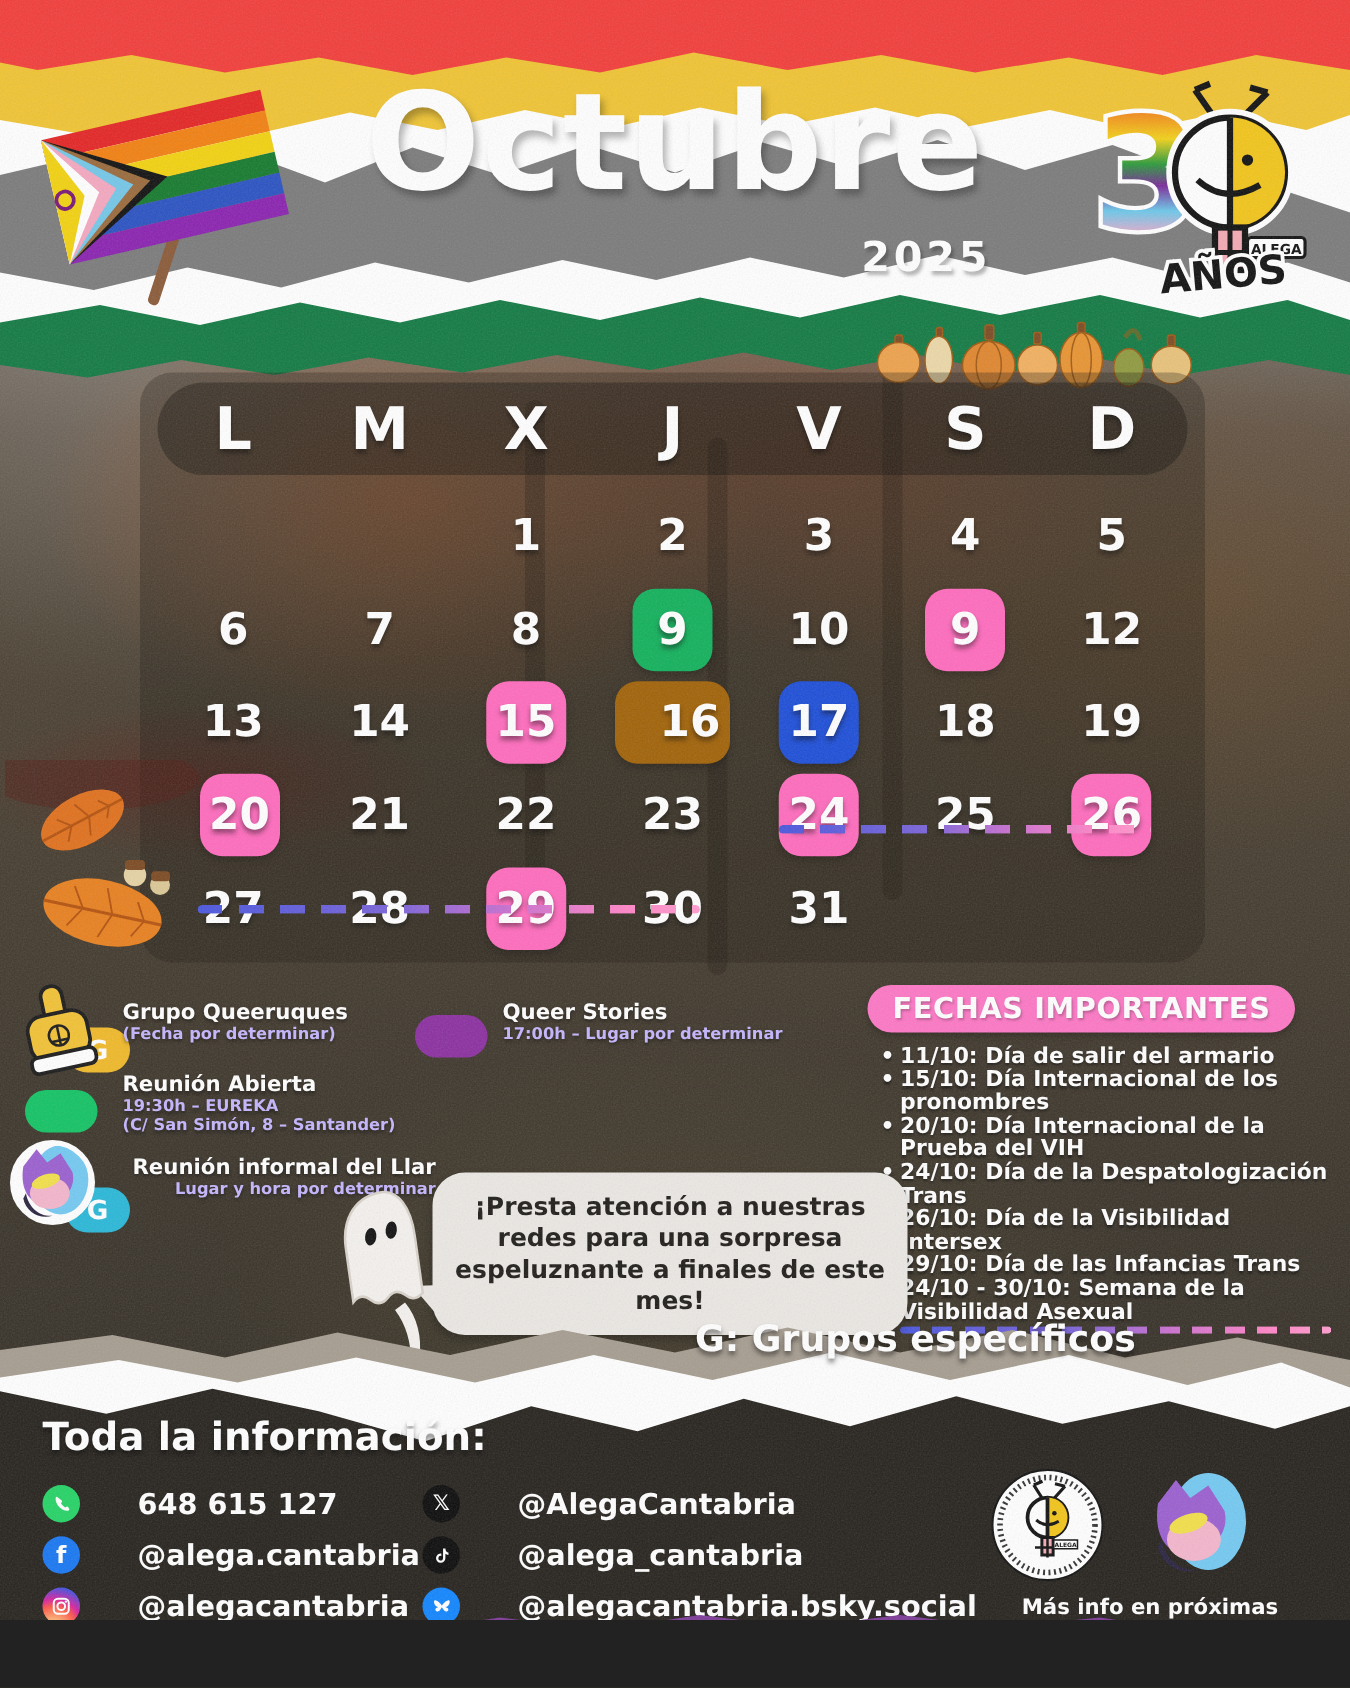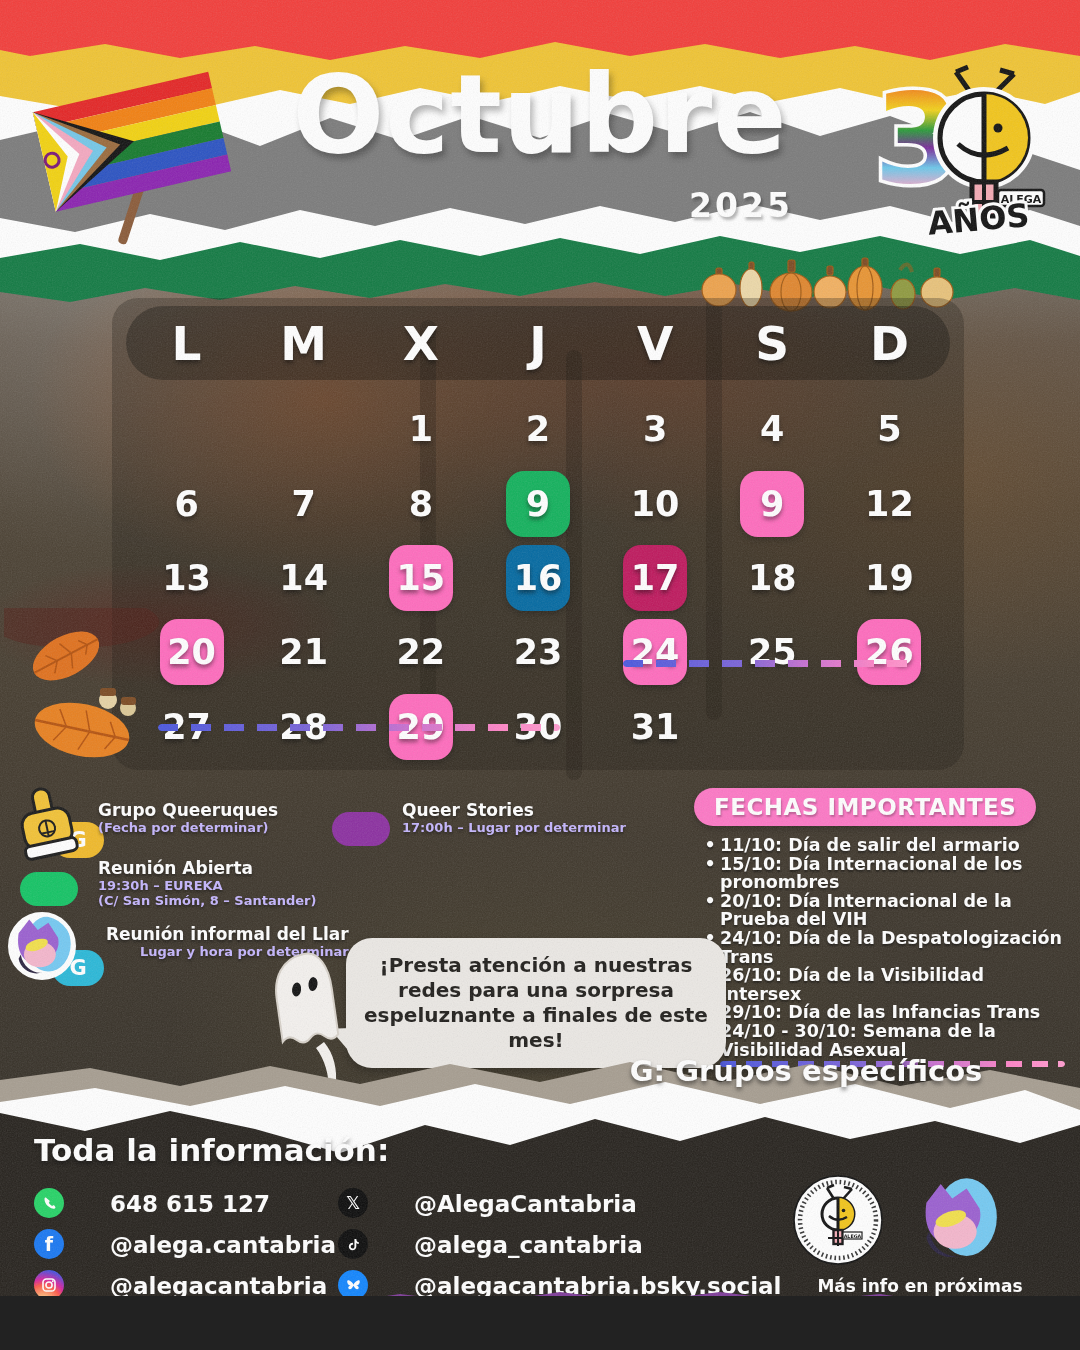--- a/index.html
+++ b/index.html
@@ -79,21 +79,21 @@
 
   
   .bubble{position:absolute;left:346px;top:938px;width:344px;z-index:27;background:#ebe8e4;
     border-radius:26px;padding:15px 18px;box-shadow:0 4px 8px rgba(0,0,0,.3);}
   .bubble-text{font-size:20px;font-weight:800;color:#1f1d1a;text-align:center;line-height:1.25;}
   .bubble::after{content:"";position:absolute;left:-18px;bottom:16px;width:0;height:0;
     border-right:28px solid #ebe8e4;border-top:8px solid transparent;border-bottom:20px solid transparent;
     transform:rotate(14deg);}
   .ghost{position:absolute;left:258px;top:946px;z-index:28;}
 
-  .gnote{position:absolute;right:24px;top:1054px;width:500px;z-index:31;text-align:center;
+  .gnote{position:absolute;right:24px;top:1054px;width:500px;z-index:31;text-align:left;
     font-size:29px;font-weight:800;color:#fff;text-shadow:0 3px 4px rgba(0,0,0,.5);}
 
   
   .foot-head{position:absolute;left:34px;top:1132px;z-index:40;font-size:31px;font-weight:800;color:#fff;
     text-shadow:0 3px 4px rgba(0,0,0,.5);}
   .contacts{position:absolute;top:1188px;z-index:40;}
   .contacts.left{left:34px;width:290px;}
   .contacts.right{left:338px;width:400px;}
   .contact{display:flex;align-items:flex-start;margin-bottom:9px;gap:34px;}
   .cicon{flex:0 0 30px;width:30px;height:30px;border-radius:50%;margin-right:12px;
@@ -252,24 +252,24 @@
         <div class="cell">
           <span class="daypill" style="background: rgb(255, 107, 189);">9</span>
         </div>
         <div class="cell">12</div>
         <div class="cell">13</div>
         <div class="cell">14</div>
         <div class="cell">
           <span class="daypill" style="background: rgb(255, 107, 189);">15</span>
         </div>
         <div class="cell">
-          <span class="daypill" style="background: #0369a1;">16</span>
-        </div>
-        <div class="cell">
-          <span class="daypill" style="background: #be185d;">17</span>
+          <span class="daypill" style="background: #a16207; padding-left: 28px;">16</span>
+        </div>
+        <div class="cell">
+          <span class="daypill" style="background: #1d4ed8;">17</span>
         </div>
         <div class="cell">18</div>
         <div class="cell">19</div>
         <div class="cell">
           <span class="daypill" style="background: rgb(255, 107, 189); margin-left: 10px;">20</span>
         </div>
         <div class="cell">21</div>
         <div class="cell">22</div>
         <div class="cell">23</div>
         <div class="cell">

